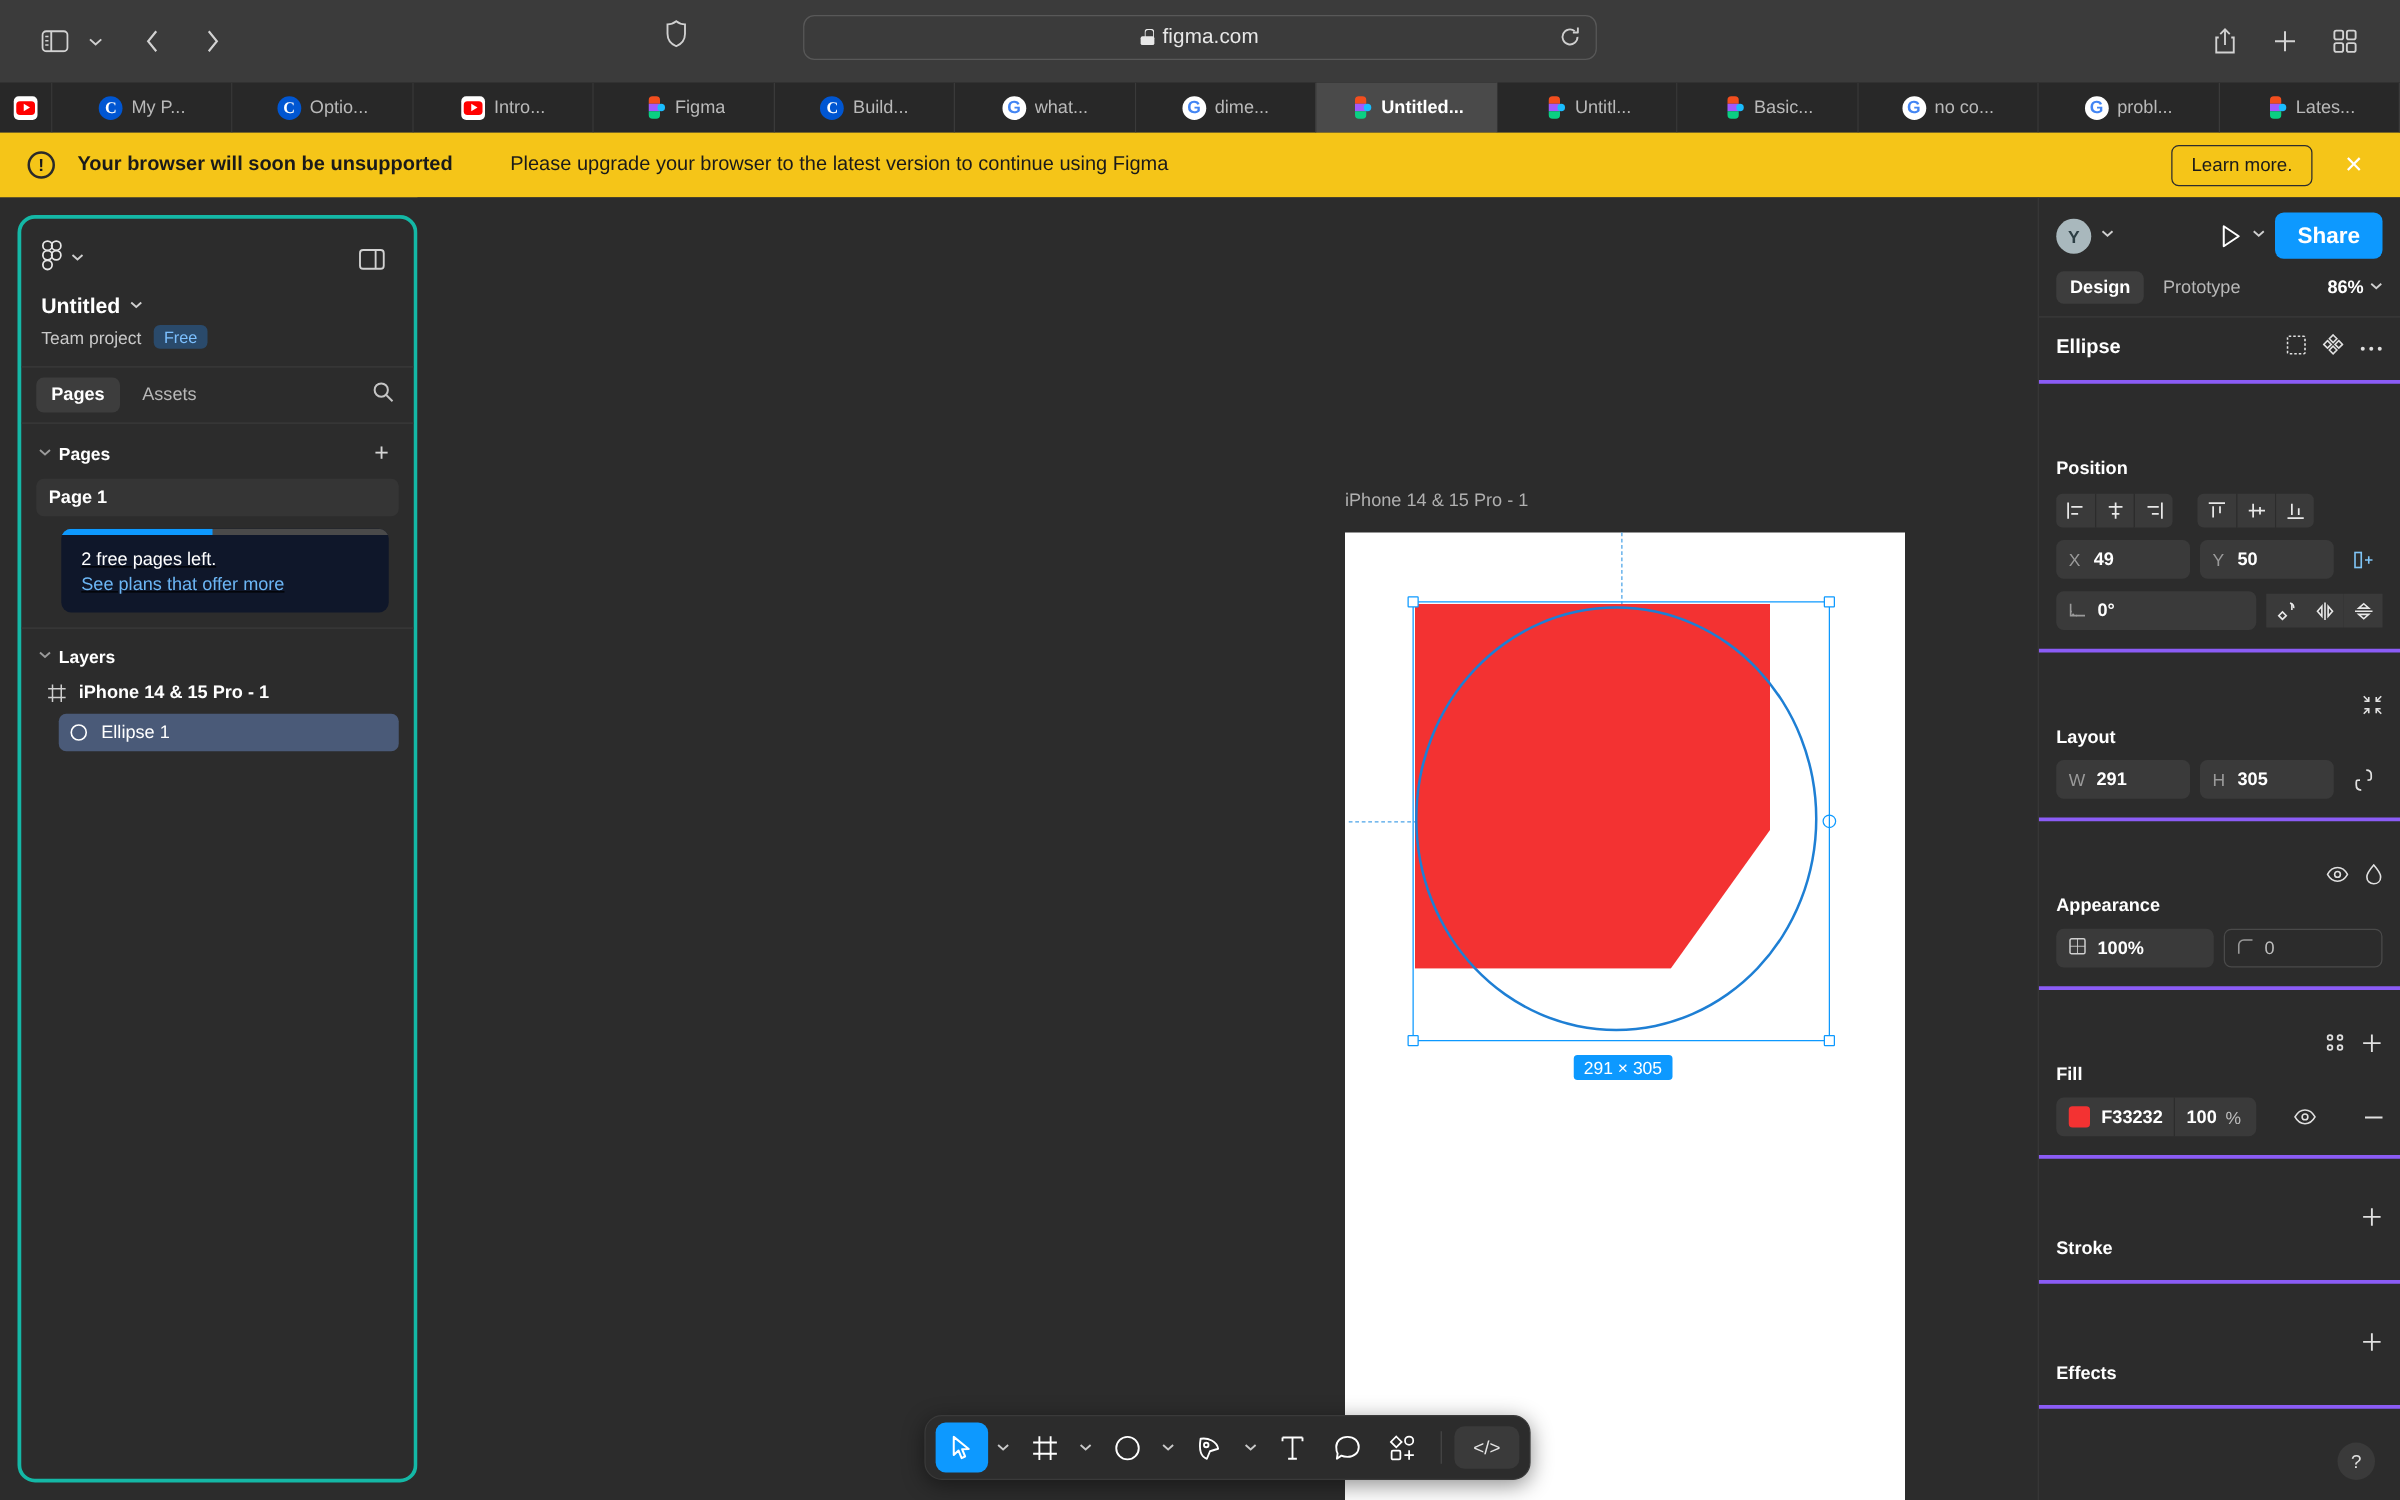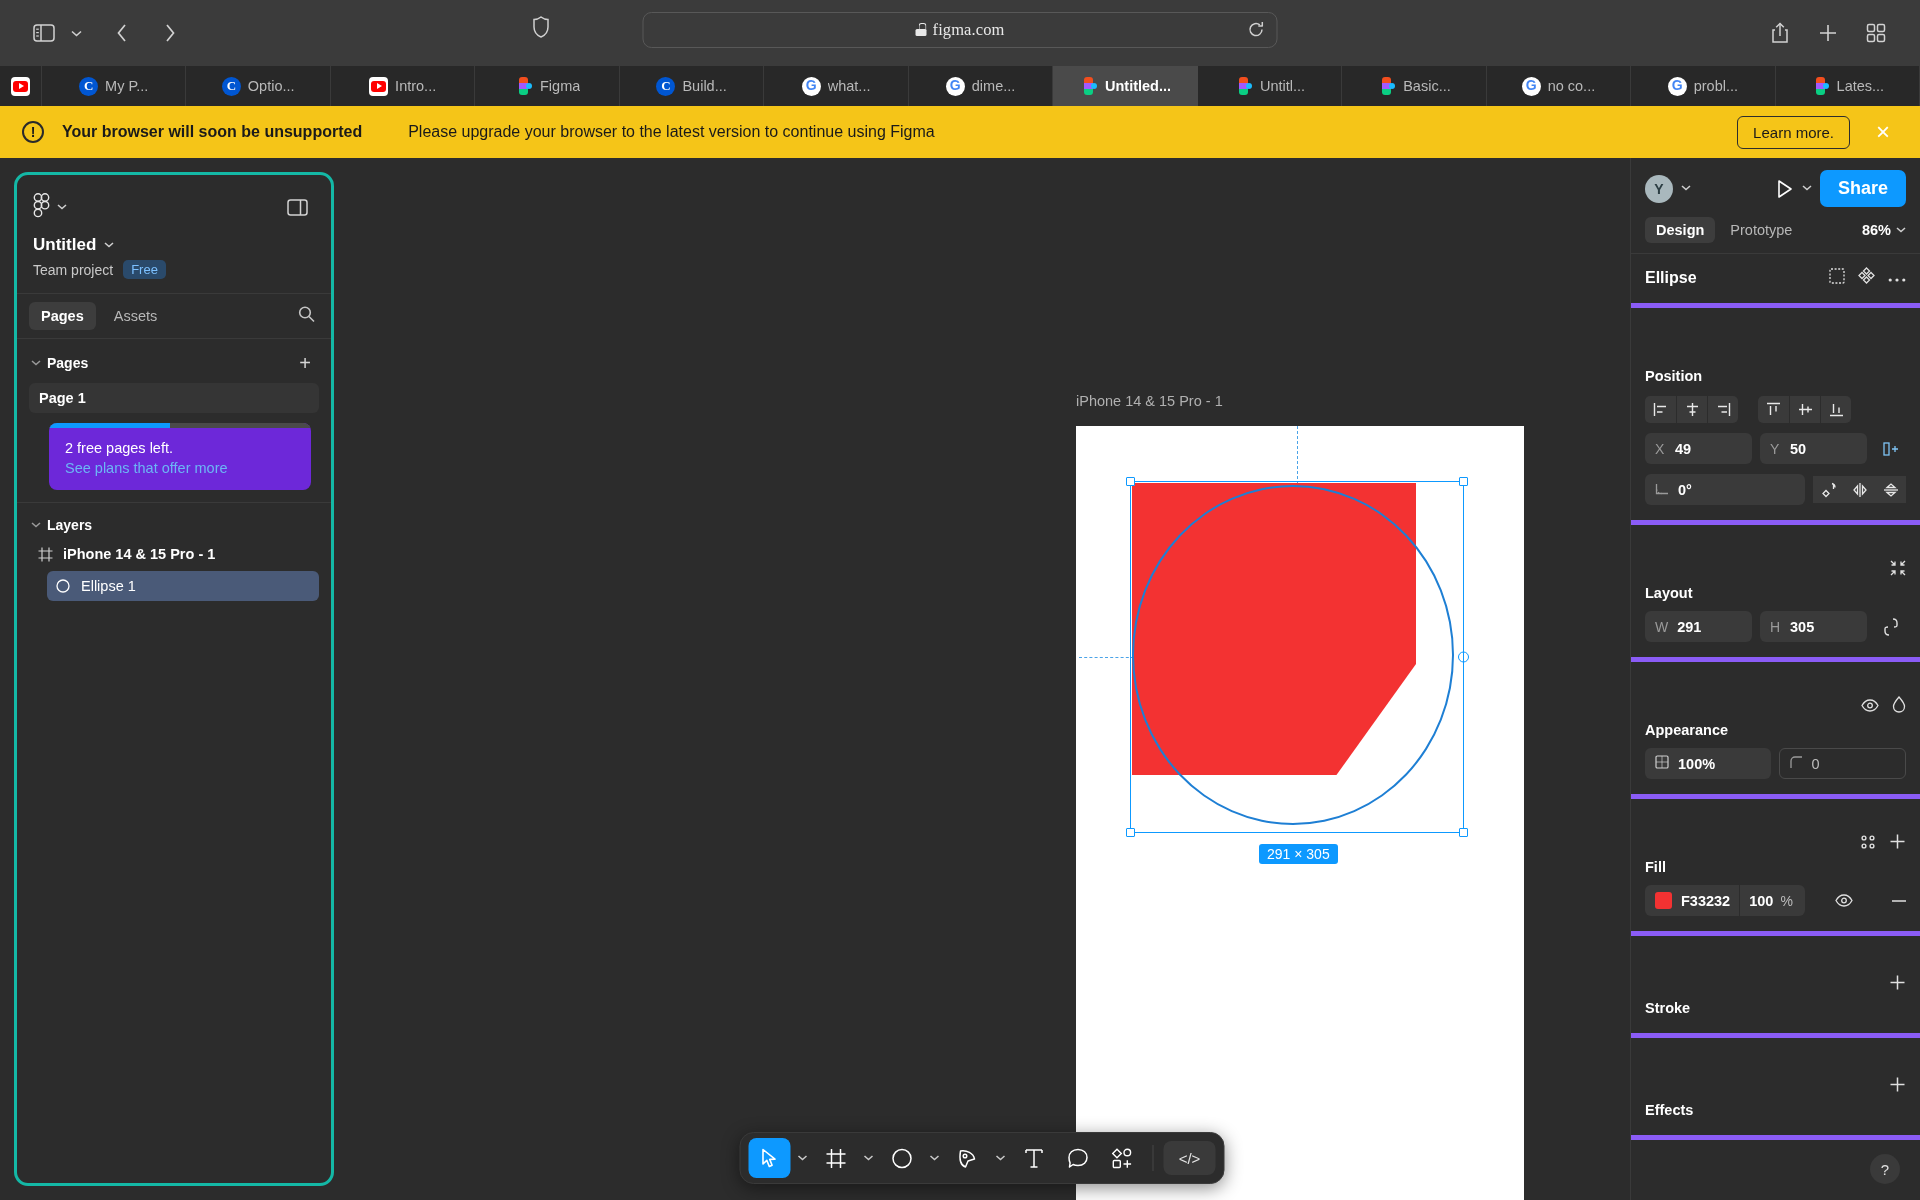--- a/index.html
+++ b/index.html
@@ -21,21 +21,21 @@
   .chrome-left { display: flex; align-items: center; gap: 4px; }
   .ic-btn {
     width: 36px; height: 34px; display: flex; align-items: center;
     justify-content: center; color: #d2d2d2; border-radius: 5px;
   }
   .ic-btn svg { display: block; }
   .chev-sm { width: 20px; height: 30px; display:flex; align-items:center; justify-content:center; color:#cfcfcf;}
   .nav-arrows { display: flex; align-items: center; gap: 12px; margin-left: 14px; }
   .url-wrap {
     position: absolute; left: 50%; transform: translateX(-50%);
-    width: 635px; height: 43px; font-family: Liberation Serif, serif;
+    width: 635px; height: 43px;
   }
   .shield { position:absolute; left:-110px; top:4px; color:#d0d0d0; }
   .url-field {
     width: 100%; height: 36px; background: #4a4a4a00;
     border: 1px solid #585858; border-radius: 9px;
     display: flex; align-items: center; justify-content: center;
     position: relative;
   }
   .url-text {
     color: #e8e8e8; font-size: 16.5px; letter-spacing: .1px;
@@ -159,22 +159,22 @@
   }
   .sec-head-left { display: flex; align-items: center; gap: 6px; }
   .sec-title { font-size: 14px; font-weight: bold; color: #ffffff; }
   .caret { color: #9a9a9a; font-size: 10px; display:inline-block; transform: translateY(-1px); }
   .plus-btn { color: #d6d6d6; font-size: 20px; line-height: 1; cursor: pointer; padding: 0 4px; }
   .page-item {
     margin-top: 6px; padding: 7px 10px; border-radius: 6px; background: #353535;
     font-size: 14.5px; color: #ffffff; font-weight: bold; cursor: pointer;
   }
   .free-card {
-    margin: 10px 8px 4px 20px; background: #6d28d9; border-radius: 8px;
-    overflow: hidden; padding-bottom: 14px;
+    margin: 10px 8px 4px 20px; background: #0f172a; border-radius: 8px;
+    overflow: hidden; padding-bottom: 14px; text-decoration: underline;
   }
   .free-bar { height: 5px; background: #4a4a4a; }
   .free-bar > i { display:block; height: 5px; width: 46%; background: #0d99ff; }
   .free-card .t1 { font-size: 14.5px; color: #ffffff; padding: 12px 16px 0 16px; }
   .free-card .t2 { font-size: 14.5px; color: #6cb6f5; padding: 4px 16px 0 16px; cursor: pointer; }
   .layer-row {
     display: flex; align-items: center; gap: 10px; padding: 7px 8px;
     border-radius: 6px; margin-top: 2px; font-size: 14.5px; color: #ffffff; cursor: pointer;
   }
   .layer-row.indent { margin-left: 18px; }
@@ -270,21 +270,21 @@
     background: #0d99ff; color: #ffffff; font-size: 18px; font-weight: bold;
     padding: 8px 18px; border-radius: 7px; cursor: pointer;
   }
   .rp-tabs {
     display: flex; align-items: center; padding: 0 14px 10px 14px; gap: 4px;
     border-bottom: 1px solid #3a3a3a;
   }
   .rp-tab { font-size: 14.5px; color: #b8b8b8; padding: 5px 11px; border-radius: 6px; cursor:pointer;}
   .rp-tab.active { background: #3d3d3d; color: #fff; font-weight: bold; }
   .zoom-wrap { margin-left: auto; display: flex; align-items: center; gap: 5px; color: #ffffff; font-size: 14.5px; font-weight:bold; cursor:pointer;}
-  .rp-sec { border-bottom: 5px solid #8b5cf6; padding: 13px 14px 15px 14px; }
+  .rp-sec { border-bottom: 3px solid #8b5cf6; padding: 13px 14px 15px 14px; }
   .rp-sec-head { display: flex; align-items: center; justify-content: space-between; }
   .rp-sec-title { font-size: 14.5px; font-weight: bold; color: #ffffff; margin-top: 47px; }
   .rp-sec-icons { display: flex; align-items: center; gap: 13px; color: #e0e0e0; }
   .obj-name { font-size: 16px; font-weight: bold; color: #ffffff; }
   .align-row { display: flex; align-items: center; gap: 20px; margin-top: 12px; }
   .align-grp { display: flex; align-items: center; gap: 0; }
   .align-btn {
     width: 31px; height: 27px; background: #3a3a3a; display: flex; align-items: center;
     justify-content: center; color: #e8e8e8; cursor: pointer;
   }

